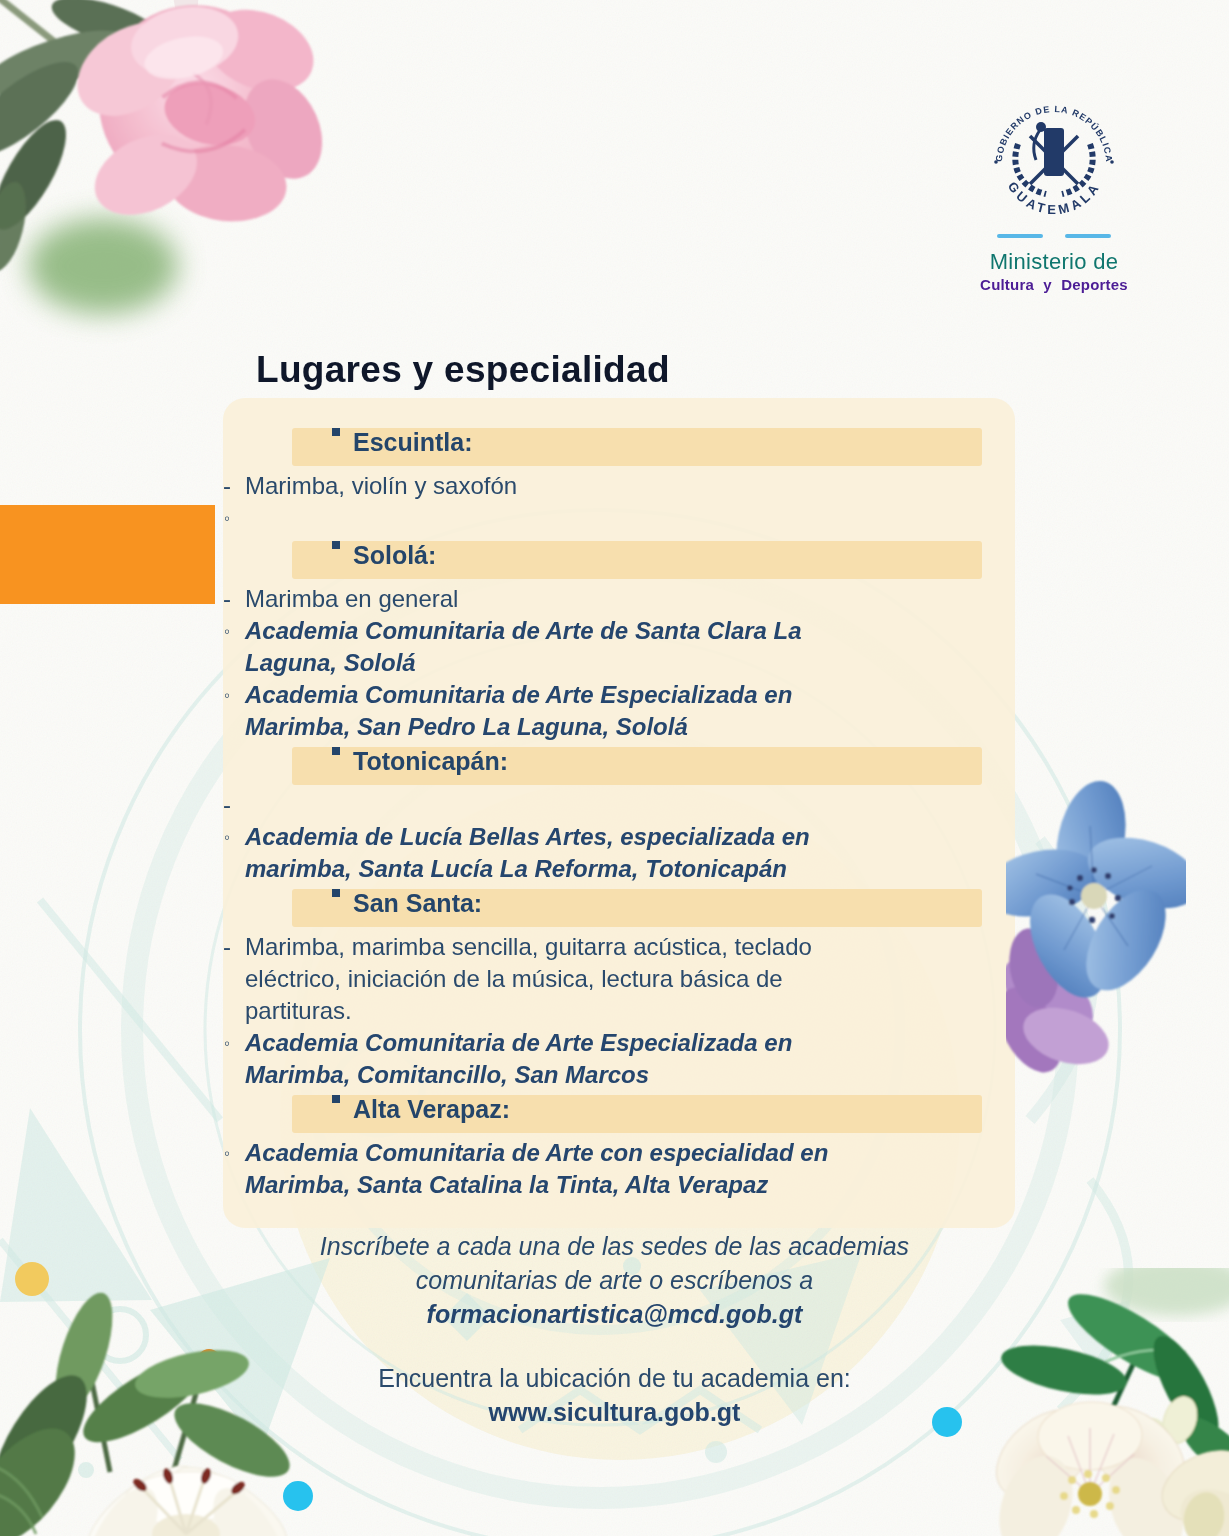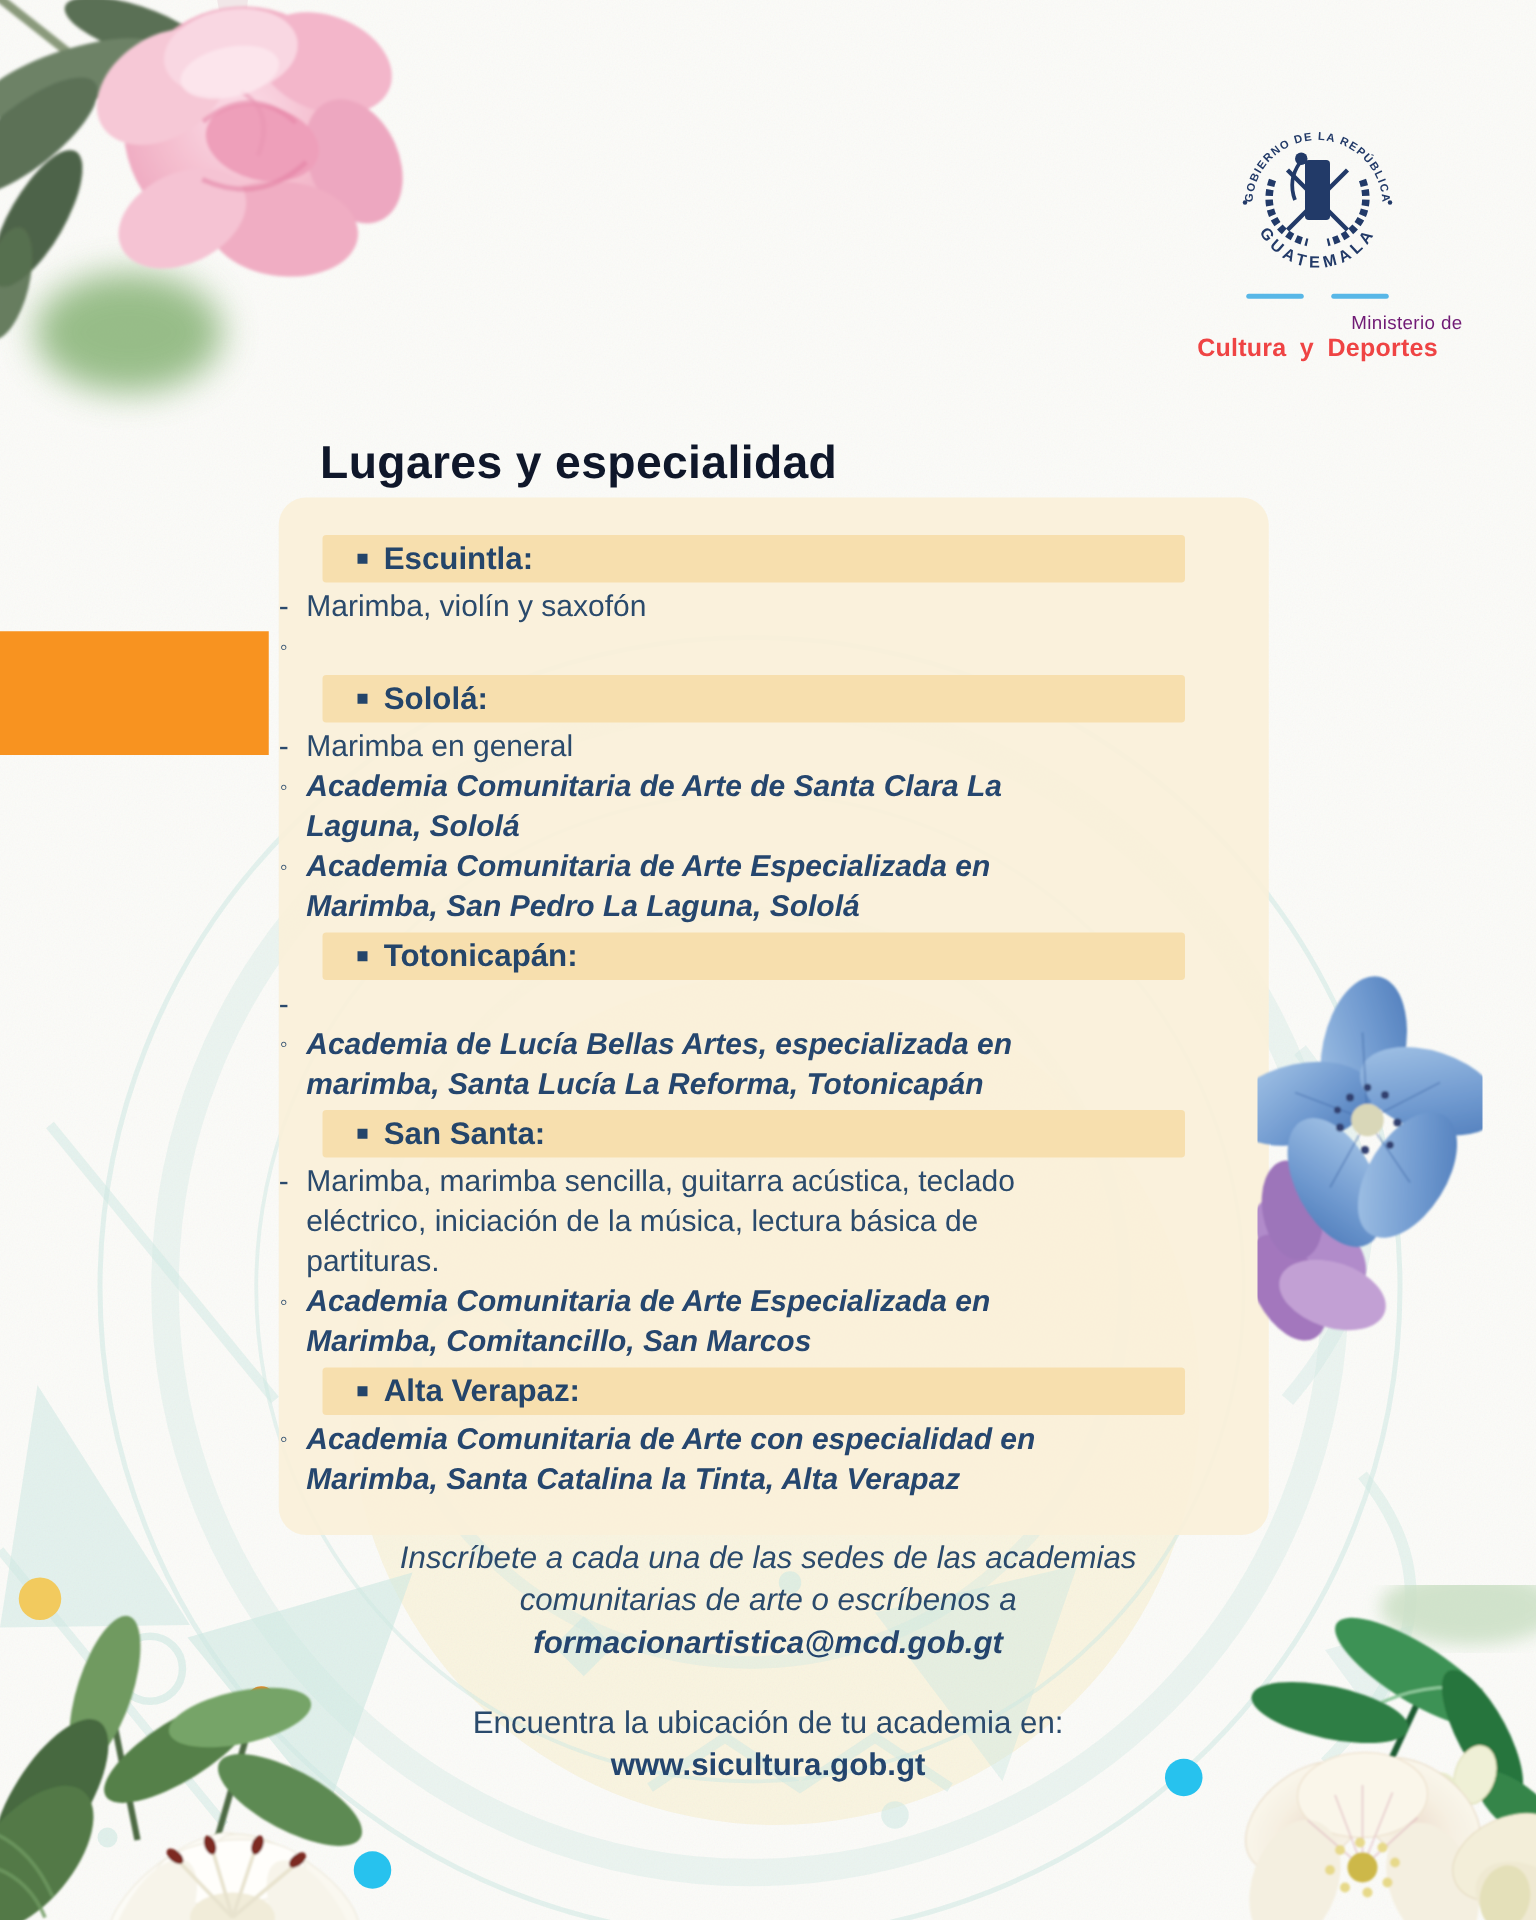--- a/index.html
+++ b/index.html
@@ -17,40 +17,40 @@
   
   .orange-band{
     position:absolute; z-index:3; left:0; top:505px; width:215px; height:99px;
     background:#f89320;
   }
 
   
   .logo-block{position:absolute; z-index:6; left:938px; top:92px; width:232px; text-align:center;}
   .logo-dashes{margin-top:2px; height:6px;}
   .logo-dash{display:inline-block; width:46px; height:4px; border-radius:2px; background:#58b7e7; margin:0 11px; vertical-align:top;}
-  .ministry-1{margin-top:9px; font-size:15px; color:#701a75; letter-spacing:.3px;text-align:right;}
-  .ministry-2{margin-top:1px; font-size:20px; font-weight:bold; color:#ef4444; letter-spacing:.2px; word-spacing:5px;}
+  .ministry-1{margin-top:9px; font-size:22px; color:#0f766e; letter-spacing:.3px;}
+  .ministry-2{margin-top:1px; font-size:15px; font-weight:bold; color:#4c1d95; letter-spacing:.2px; word-spacing:5px;}
 
   
   .page-title{
     position:absolute; z-index:6; left:256px; top:324px;
     font-size:37px; font-weight:bold; color:#0f172a; letter-spacing:.3px;
   }
 
   
   .content-box{
     position:absolute; z-index:4; left:223px; top:398px; width:792px; height:830px;
     background:rgba(250,240,217,.93); border-radius:22px;
     padding-top:26px; box-sizing:border-box; overflow:hidden;
     color:#2a4a6c;
   }
   .sec-header{
-    display:flex; align-items:center;
-    margin:4px 0 4px 35px; width:690px; height:38px;
-    background:#f7dfae; border-radius:3px; padding-left:28px; box-sizing:border-box;
+    display:flex; align-items:flex-start;
+    margin:4px 0 4px 69px; width:690px; height:38px;
+    background:#f7dfae; border-radius:3px; padding-left:40px; box-sizing:border-box;
   }
   .sec-bullet{width:8px; height:8px; background:#24456a; margin-right:13px; flex:none;}
   .sec-name{font-size:25px; font-weight:bold; color:#24456a;}
   .item{display:flex; font-size:24px; line-height:32px;}
   .item .mk{flex:none; width:22px; color:#2a4a6c;}
   .item p{margin:0; width:588px;}
   .item-dash .mk::before{content:"-";}
   .item-circ .mk::before{content:"◦"; font-size:17px; position:relative; top:-2px; left:1px;}
   .item-circ p{font-weight:bold; font-style:italic; color:#25466e;}
 

